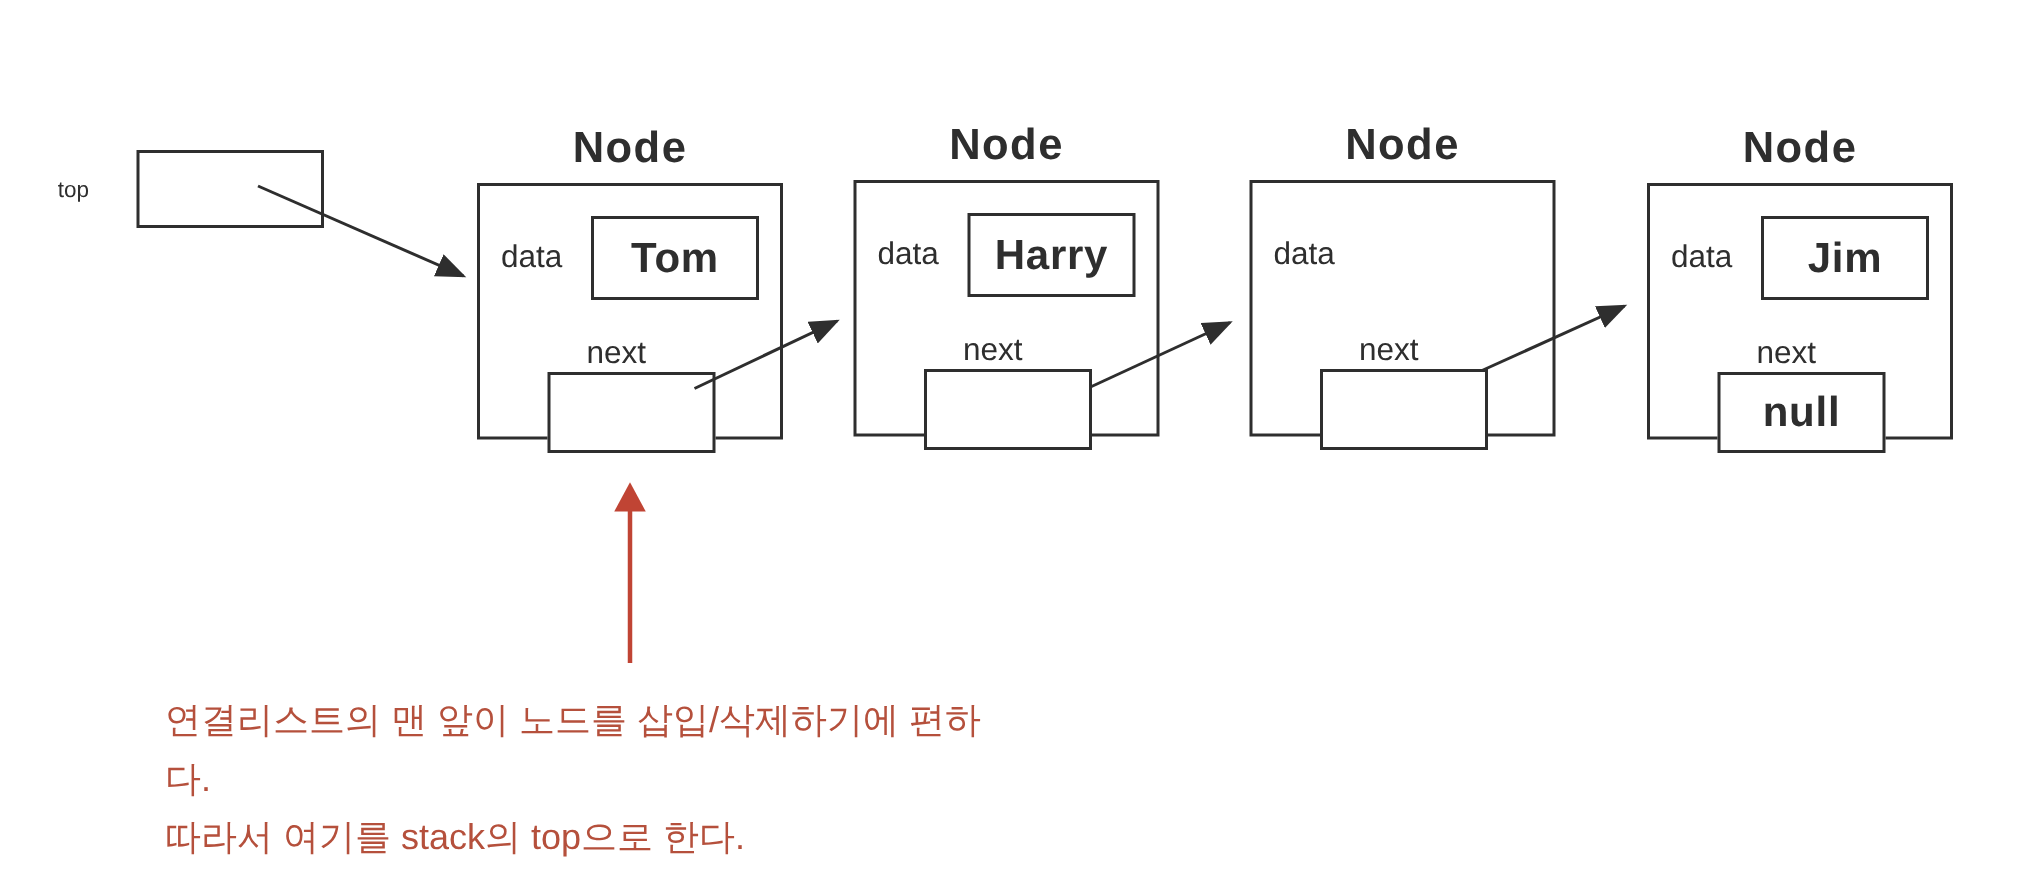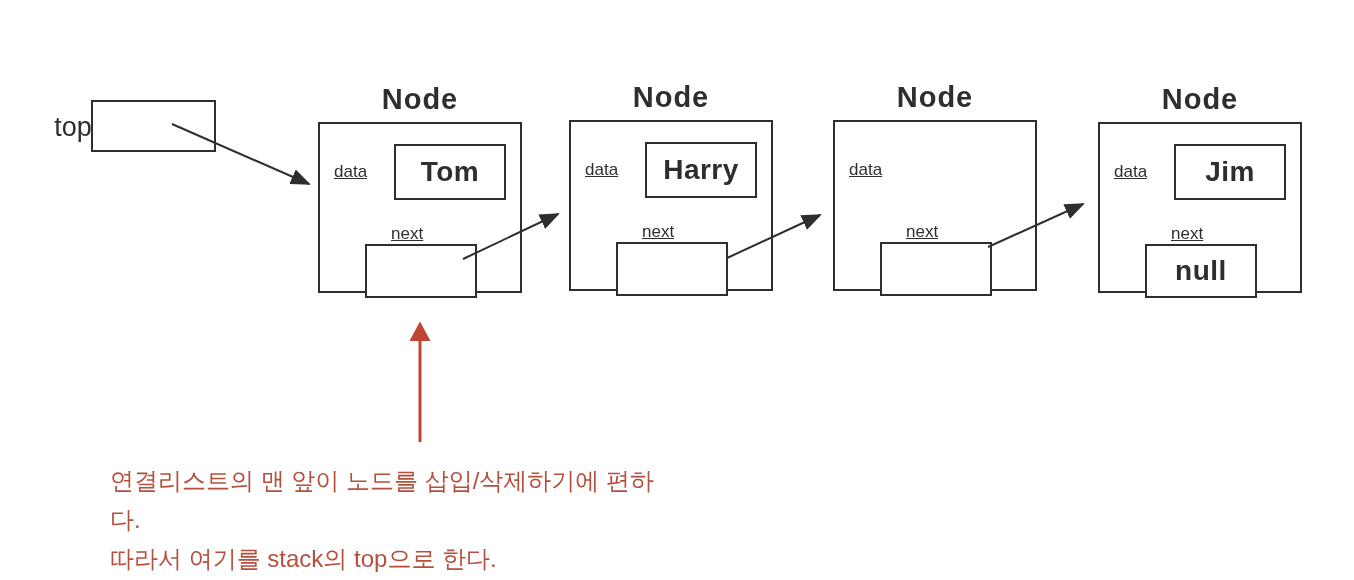--- a/index.html
+++ b/index.html
@@ -19,23 +19,23 @@
     pointer-events: none;
     z-index: 5;
   }
   .arrows line.link { stroke: var(--ink, #2e2e2e); stroke-width: 2; }
   .arrows line.red  { stroke: var(--arrow_red, #c04434); stroke-width: 3; }
   .ahead-black { fill: var(--ink, #2e2e2e); }
   .ahead-red   { fill: var(--arrow_red, #c04434); }
 
   .top-label {
     position: absolute;
-    left: 48px; top: 112px;
+    left: 24px; top: 112px;
     width: 50px; height: 30px;
-    font-size: 27px;
+    font-size: 15px;
     line-height: 30px;
     text-align: center;
   }
   .top-box {
     position: absolute;
     left: 91px; top: 100px;
     width: 121px; height: 48px;
     border: 2px solid var(--ink, #2e2e2e);
     background: #ffffff;
   }
@@ -62,22 +62,21 @@
   .field {
     position: absolute;
     left: 14px; right: 12px;
     display: flex;
     align-items: center;
   }
   .field.data { top: 22px;  height: 52px; }
   .field.next { top: 100px; height: 50px; flex-direction: column; }
   .field-label {
     width: 60px;
-    font-size: 17px;
-    text-decoration: underline;
+    font-size: 21px;
   }
   .value-box {
     flex: none;
     width: 108px; height: 100%;
     border: 2px solid var(--ink, #2e2e2e);
     background: #ffffff;
     display: flex;
     align-items: center;
     justify-content: center;
     font-size: 28px;

